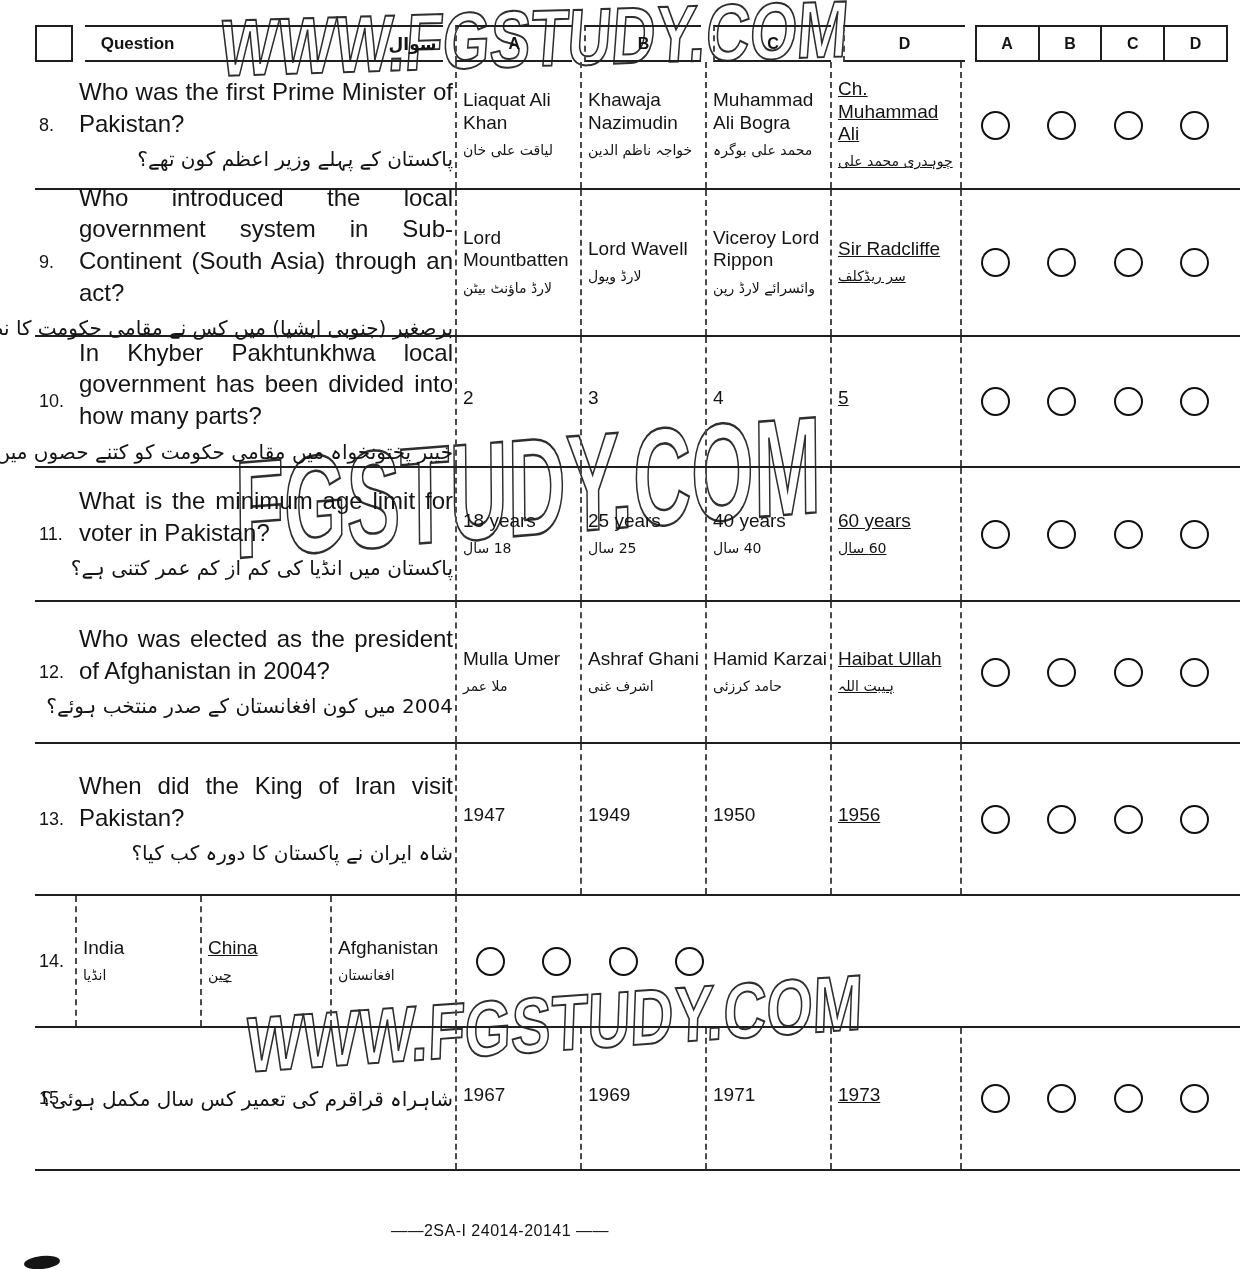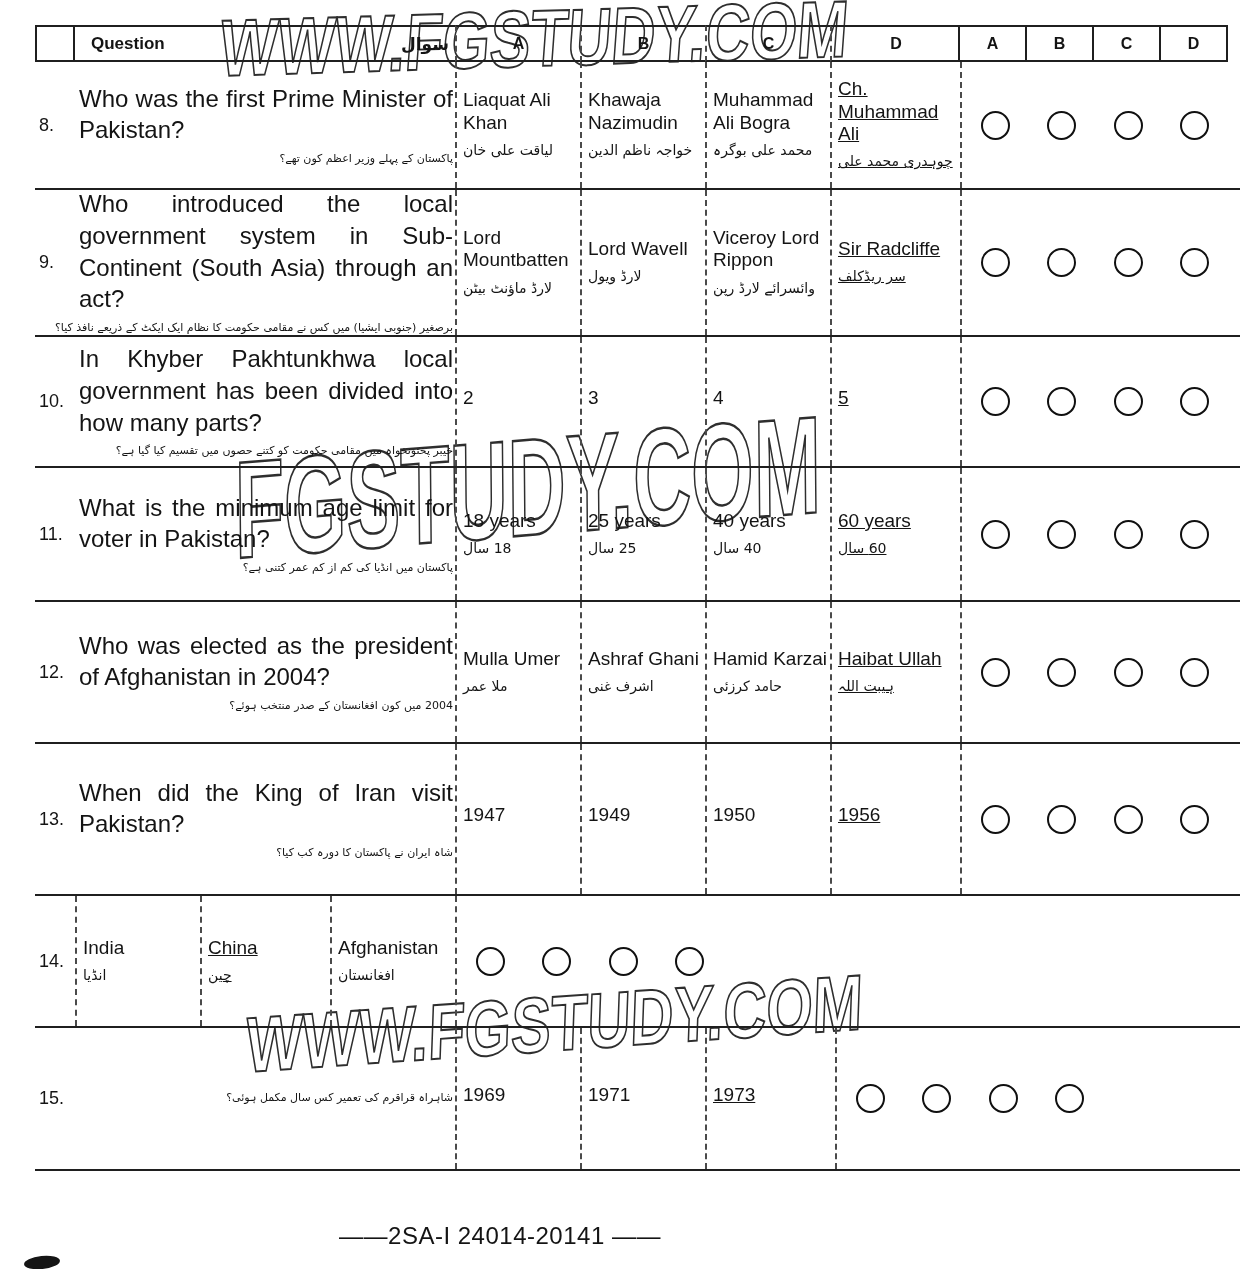--- a/index.html
+++ b/index.html
@@ -1,63 +1,63 @@
 <!DOCTYPE html>
 <html><head>
 <meta charset="utf-8">
 <style>
   html,body{margin:0;padding:0;}
   body{width:1250px;height:1269px;background:#f6f6f4;font-family:"Liberation Sans",sans-serif;color:#141414;}
   .page{position:relative;width:1250px;height:1269px;background:#ffffff;overflow:hidden;}
 
   
   .sheet{position:absolute;left:35px;top:25px;width:1205px;}
-  .header-row{display:flex;height:37px;box-sizing:border-box;}
+  .header-row{display:flex;height:37px;box-sizing:border-box;gap:12px;}
   .h-num{width:40px;box-sizing:border-box;border:2px solid #1f1f1f;}
   .h-question{width:380px;box-sizing:border-box;border-top:2px solid #1f1f1f;border-bottom:2px solid #1f1f1f;
               display:flex;justify-content:space-between;align-items:center;padding:0 6px 0 16px;
               font-weight:bold;font-size:17px;}
   .h-opt{width:125px;box-sizing:border-box;border-top:2px solid #1f1f1f;border-bottom:2px solid #1f1f1f;
          border-left:2px dashed #4a4a4a;display:flex;align-items:center;justify-content:center;
          font-weight:bold;font-size:16px;}
   .h-opt.d{width:130px;}
   .h-bubbles{width:280px;display:flex;box-sizing:border-box;padding-right:12px;}
   .h-bub{flex:1;box-sizing:border-box;border:2px solid #1f1f1f;margin-left:-2px;
          display:flex;align-items:center;justify-content:center;font-weight:bold;font-size:16px;background:#fff;}
 
   .qrow{display:flex;box-sizing:border-box;border-bottom:2px solid #1f1f1f;}
   .r0{height:128px}.r1{height:147px}.r2{height:131px}.r3{height:134px}
   .r4{height:142px}.r5{height:152px}.r6{height:132px}.r7{height:143px}
 
   .c-num{width:40px;box-sizing:border-box;display:flex;align-items:center;padding-left:4px;font-size:18px;}
   .c-q{width:380px;box-sizing:border-box;display:flex;flex-direction:column;justify-content:center;
        padding:6px 2px 6px 4px;gap:5px;}
   .q-en{font-size:24px;line-height:1.32;text-align:justify;}
-  .q-ur{font-size:11px;text-align:right;white-space:nowrap;line-height:1.5;}
+  .q-ur{font-size:20px;text-align:right;white-space:nowrap;line-height:1.5;}
   .urdu{font-family:"DejaVu Sans",sans-serif;}
   .c-opt{width:125px;box-sizing:border-box;border-left:2px dashed #4a4a4a;display:flex;flex-direction:column;
          justify-content:center;gap:7px;padding:4px 2px 4px 6px;}
   .c-opt.d{width:130px;text-decoration:underline;}
   .opt-en{font-size:19px;line-height:1.18;}
   .opt-ur{font-size:14px;text-align:left;white-space:nowrap;line-height:1.4;}
   .c-bubbles{width:280px;box-sizing:border-box;border-left:2px dashed #4a4a4a;display:flex;align-items:center;
              padding-right:12px;}
   .bub-slot{flex:1;display:flex;justify-content:center;align-items:center;}
   .bubble{width:29px;height:29px;border:2.5px solid #101010;border-radius:50%;background:transparent;box-sizing:border-box;}
 
   
   .wm{position:absolute;pointer-events:none;}
   .wm svg text{font-family:"Liberation Sans",sans-serif;font-weight:bold;fill:none;stroke:#2e2e2e;stroke-width:2px;}
   .wm-top{left:218px;top:-16px;transform:rotate(-1.8deg) skewX(-6deg);}
   .wm-mid{left:232px;top:428px;transform:rotate(-4.5deg) skewX(-4deg);transform-origin:left top;}
   .wm-mid svg text{stroke-width:2.5px;}
   .wm-bottom{left:246px;top:992px;transform:rotate(-4deg) skewX(-6deg);transform-origin:left top;}
 
   
-  .footer{position:absolute;left:0;top:1222px;width:1000px;text-align:center;font-size:24px;letter-spacing:0.5px;}
+  .footer{position:absolute;left:0;top:1222px;width:1000px;text-align:center;font-size:16px;letter-spacing:0.5px;}
   .smudge{position:absolute;left:24px;top:1256px;width:36px;height:13px;background:#151515;border-radius:50%;transform:rotate(-6deg);}
 </style>
 </head>
 <body>
 
 <div class="page">
 
   <div class="wm wm-top">
     <svg width="640" height="110" viewBox="0 0 640 110">
       <text x="2" y="82" font-size="80" textLength="628" lengthAdjust="spacingAndGlyphs">WWW.FGSTUDY.COM</text>
@@ -343,20 +343,24 @@
               <span class="bubble"></span>
             </div>
     </div>
   </div>
         <div class="qrow r7">
     <div class="c-num">15.</div>
     <div class="c-q">
       <div class="q-ur urdu" dir="rtl">شاہراہ قراقرم کی تعمیر کس سال مکمل ہوئی؟</div>
     </div>
     <div class="c-opt">
+      <div class="opt-en">1967</div>
+      <div class="opt-ur urdu" dir="rtl"></div>
+    </div>
+    <div class="c-opt">
       <div class="opt-en">1969</div>
       <div class="opt-ur urdu" dir="rtl"></div>
     </div>
     <div class="c-opt">
       <div class="opt-en">1971</div>
       <div class="opt-ur urdu" dir="rtl"></div>
     </div>
     <div class="c-opt d">
       <div class="opt-en">1973</div>
       <div class="opt-ur urdu" dir="rtl"></div>

